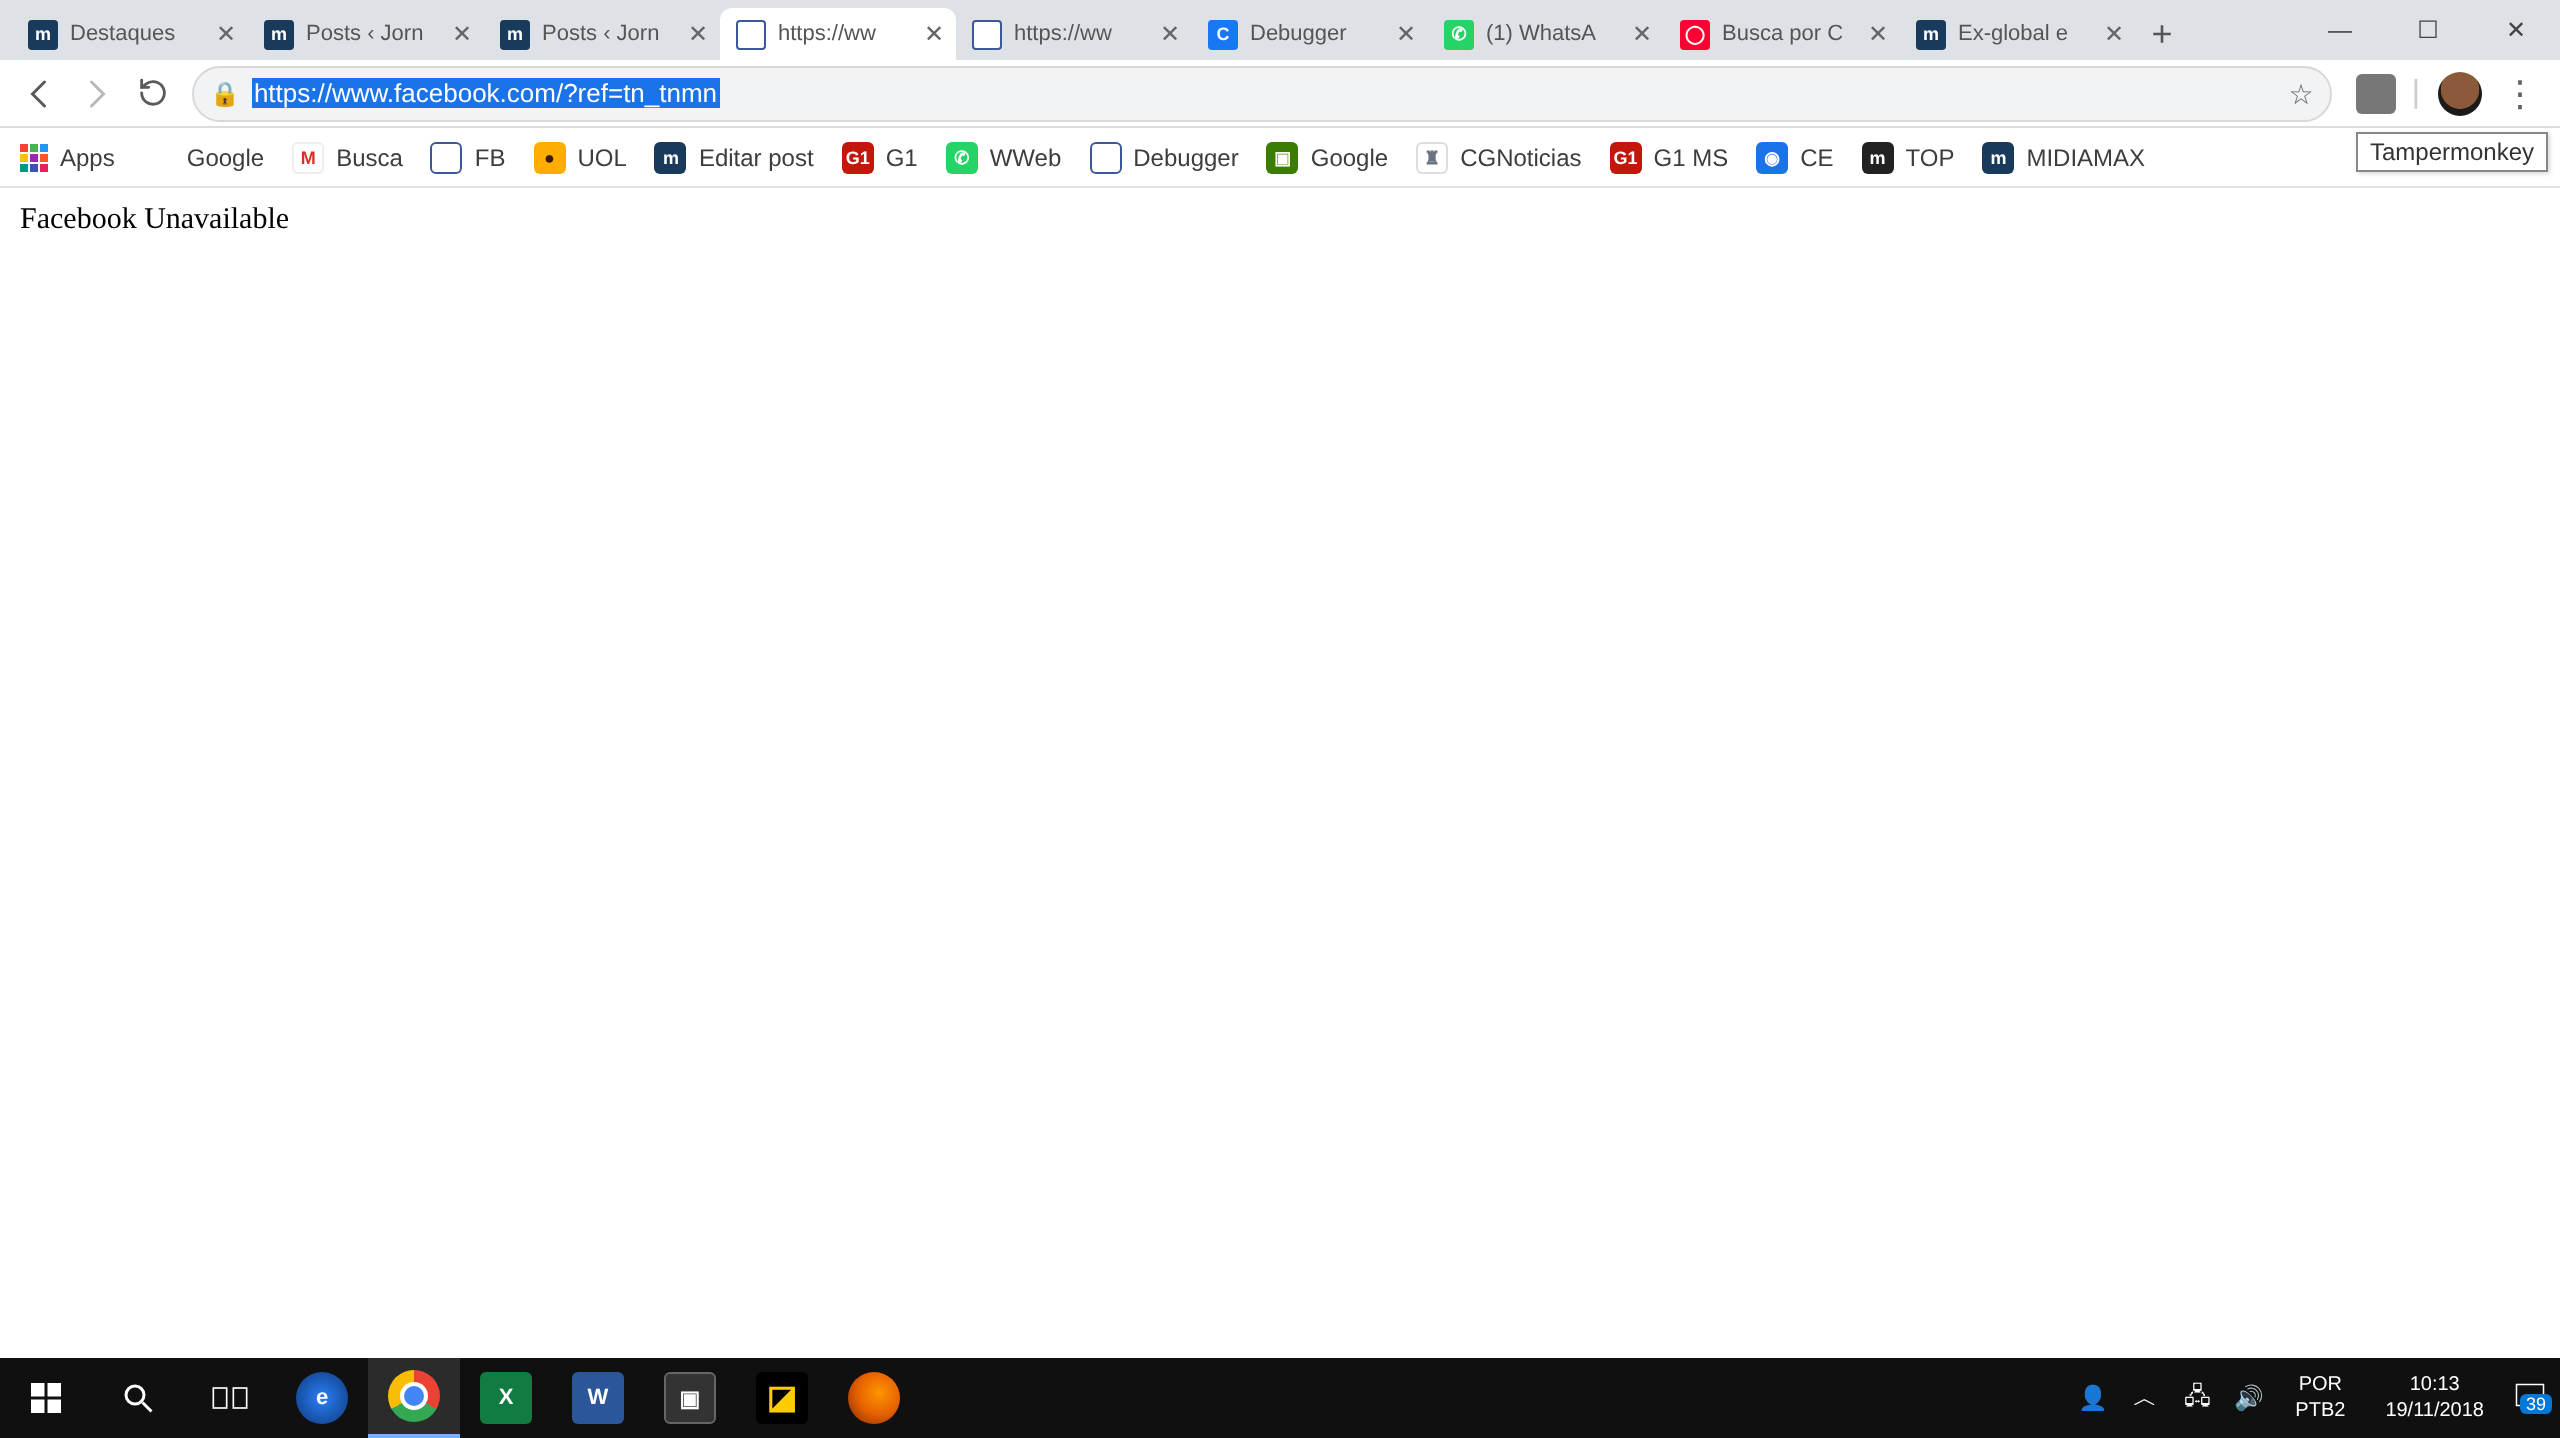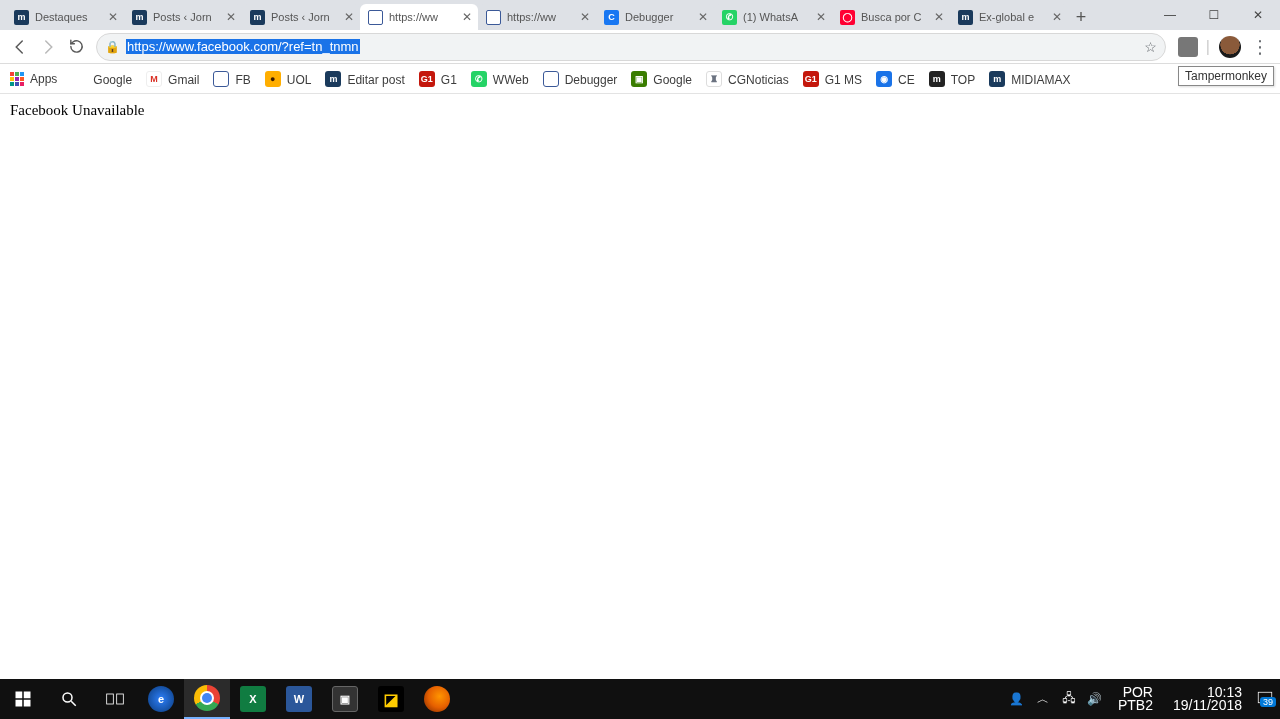--- a/index.html
+++ b/index.html
@@ -34,21 +34,21 @@
   .omnibox .url .sel { background:#1a73e8; color:#fff; padding:0 1px; }
   .omnibox .star { font-size:14px; color:#5f6368; cursor:pointer; }
   .tb-icon { width:28px; height:28px; display:flex; align-items:center; justify-content:center; cursor:pointer; margin-left:2px; }
   .ext-box { width:20px; height:20px; border-radius:3px; }
   .avatar { width:22px; height:22px; border-radius:50%; background: radial-gradient(circle at 50% 40%, #8a5a3a 55%, #1a1a1a 57%); }
   .kebab  { font-size:18px; color:#5f6368; }
   .tooltip { position:absolute; right:6px; top:66px; background:#fff; border:1px solid #888; padding:2px 6px; font-size:12px; color:#333; box-shadow:1px 1px 2px rgba(0,0,0,.15); }
 
   
   .bookmarks { height:30px; background:#fff; display:flex; align-items:center; padding:0 10px; border-bottom:1px solid #e3e3e3; gap:14px; }
-  .bm { display:flex; align-items:flex-end; gap:6px; font-size:12px; color:#3d3d3d; cursor:pointer; white-space:nowrap; }
+  .bm { display:flex; align-items:center; gap:6px; font-size:12px; color:#3d3d3d; cursor:pointer; white-space:nowrap; }
   .bm-icon { width:16px; height:16px; border-radius:3px; display:flex; align-items:center; justify-content:center; font-size:9px; font-weight:bold; color:#fff; }
   .apps-icon { display:grid; grid-template-columns:repeat(3,4px); grid-template-rows:repeat(3,4px); gap:1px; }
   .apps-icon span { background:#f44336; }
   .apps-icon span:nth-child(2){background:#4caf50}.apps-icon span:nth-child(3){background:#2196f3}
   .apps-icon span:nth-child(4){background:#ffc107}.apps-icon span:nth-child(5){background:#9c27b0}
   .apps-icon span:nth-child(6){background:#ff5722}.apps-icon span:nth-child(7){background:#009688}
   .apps-icon span:nth-child(8){background:#3f51b5}.apps-icon span:nth-child(9){background:#e91e63}
   .more-bm { margin-left:auto; color:#5f6368; font-size:16px; cursor:pointer; }
   .folder { width:16px; height:13px; background:#ffca28; border-radius:2px; position:relative; cursor:pointer; }
   .folder:before{content:"";position:absolute;top:-3px;left:0;width:8px;height:3px;background:#ffca28;border-radius:1px 1px 0 0;}
@@ -56,21 +56,21 @@
   
   .page { padding:8px 10px; font-family: Georgia, 'Times New Roman', serif; font-size:15px; color:#000; }
 
   
   .taskbar { position:absolute; left:0; right:0; bottom:0; height:40px; background:#101010; display:flex; align-items:center; color:#fff; }
   .task-btn { width:46px; height:40px; display:flex; align-items:center; justify-content:center; cursor:pointer; }
   .task-btn.active-app { background:#2b2b2b; border-bottom:2px solid #76b1ff; }
   .task-icon { width:26px; height:26px; border-radius:3px; display:flex; align-items:center; justify-content:center; font-size:11px; font-weight:bold; color:#fff; }
   .tray { margin-left:auto; display:flex; align-items:center; height:100%; gap:8px; padding-right:6px; }
   .tray-ico { width:18px; height:18px; display:flex; align-items:center; justify-content:center; color:#fff; font-size:12px; }
-  .clock { text-align:right; font-size:14px; line-height:13px; padding:0 6px; cursor:pointer; }
+  .clock { text-align:center; font-size:10px; line-height:13px; padding:0 6px; cursor:pointer; }
   .notif { position:relative; }
   .notif-badge { position:absolute; bottom:1px; right:-2px; background:#0078d7; color:#fff; font-size:9px; border-radius:3px; padding:0 3px; }
 
   svg { display:block; }
 </style>
 </head>
 <body>
 
 <div class="tabstrip">
     <div class="tab">
@@ -173,21 +173,21 @@
         <span></span>
       </div>
       <span>Apps</span>
     </div>
     <div class="bm">
       <div class="bm-icon fi-google">G</div>
       <span>Google</span>
     </div>
     <div class="bm">
       <div class="bm-icon " style="background:#fff;color:#d93025;border:1px solid #eee">M</div>
-      <span>Gmail</span>
+      <span>Busca</span>
     </div>
     <div class="bm">
       <div class="bm-icon fi-fb">f</div>
       <span>FB</span>
     </div>
     <div class="bm">
       <div class="bm-icon " style="background:#ffae00;color:#3a1a00">●</div>
       <span>UOL</span>
     </div>
     <div class="bm">

